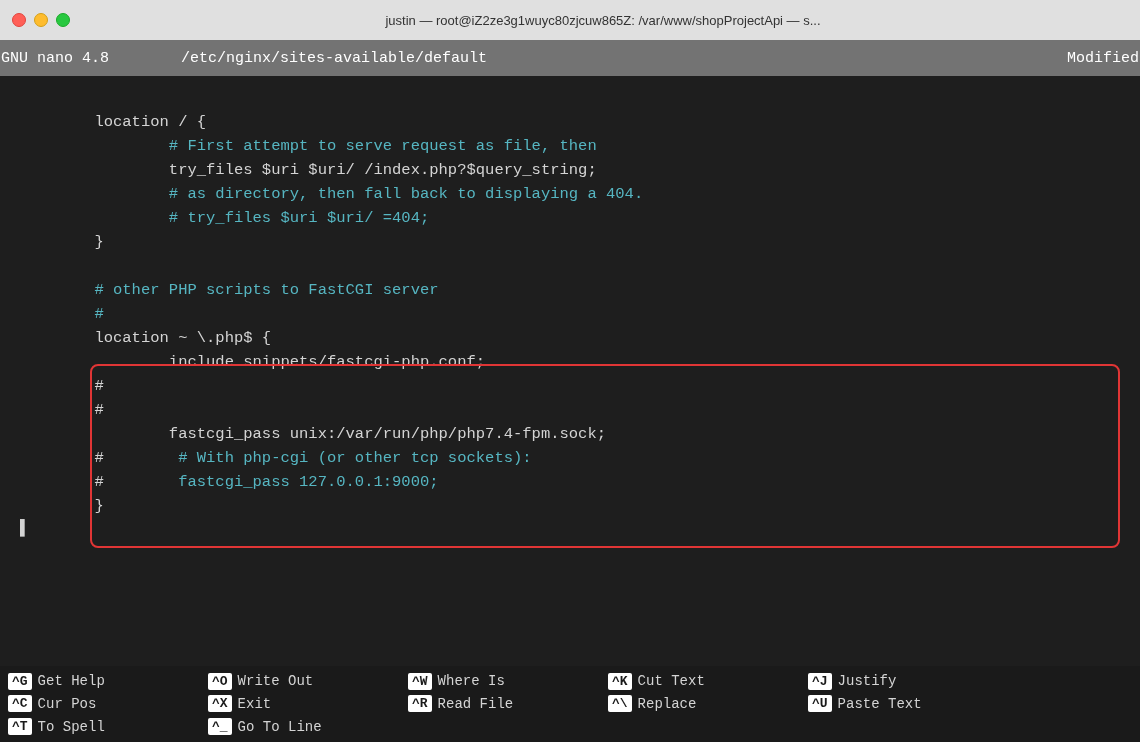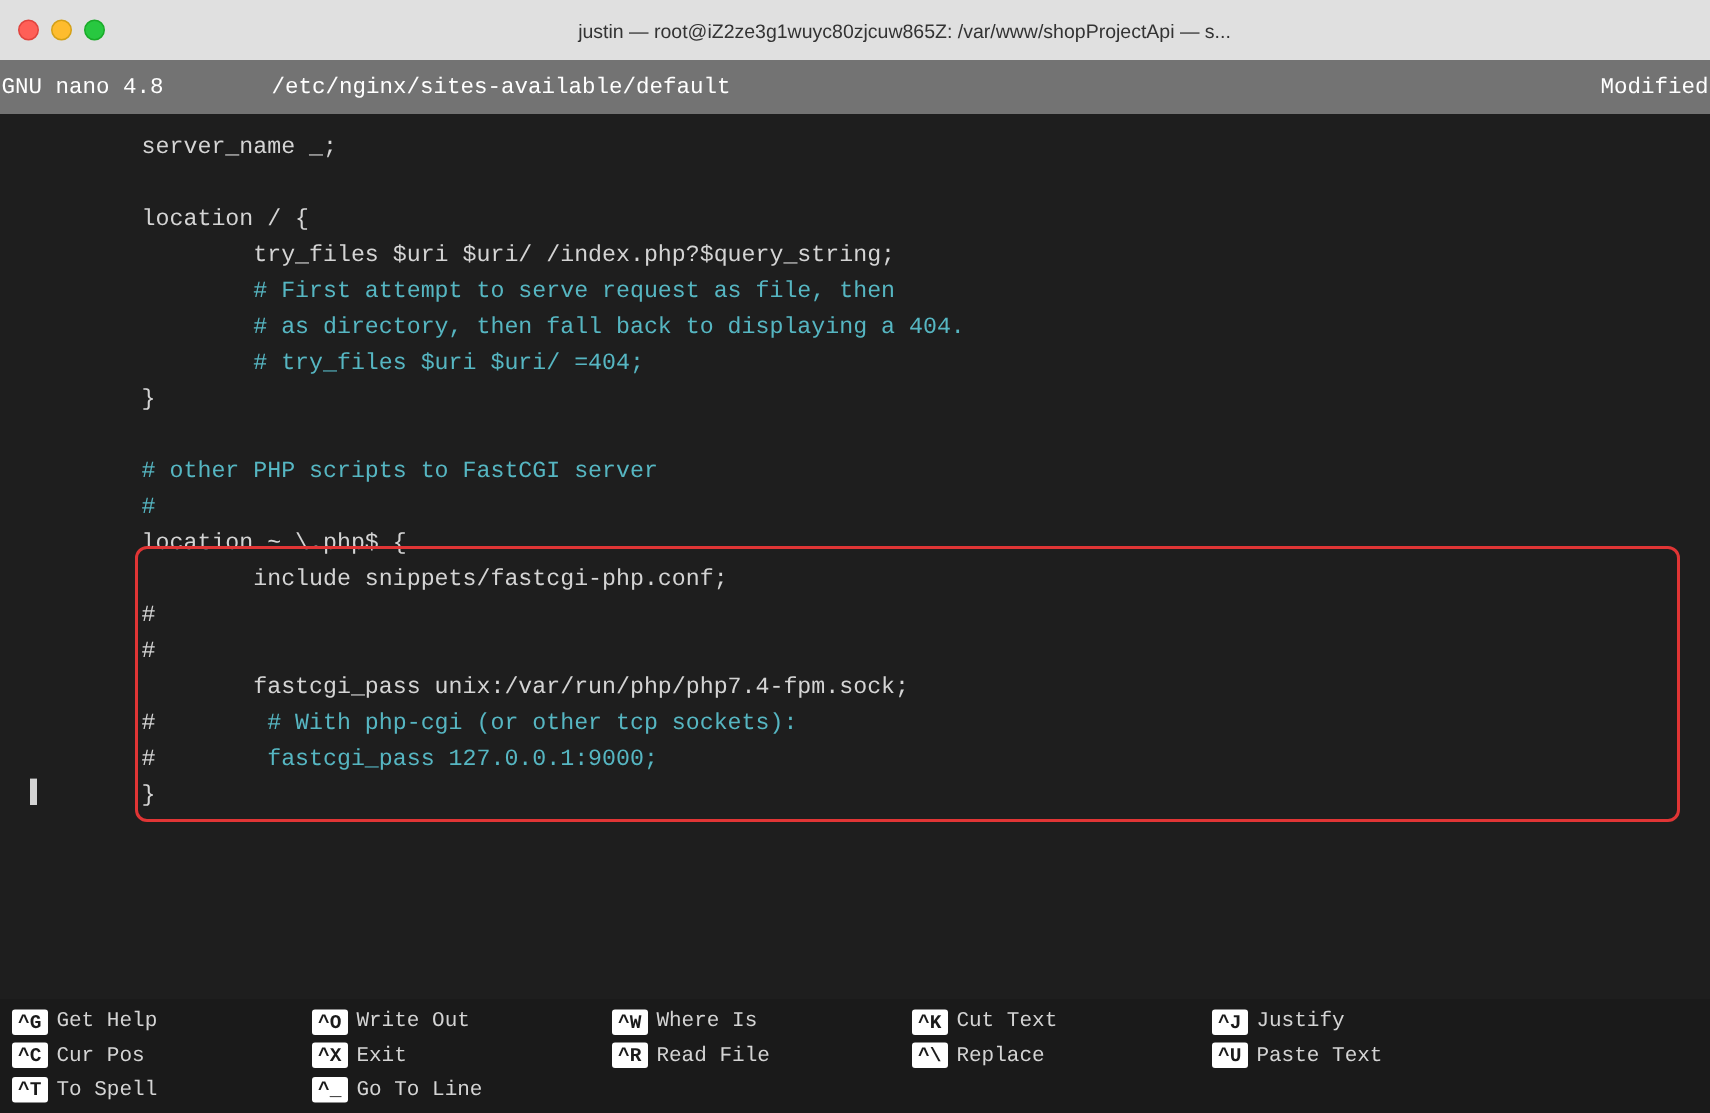--- a/index.html
+++ b/index.html
@@ -149,36 +149,33 @@
 </div>
 
 <div class="status-bar">
   <span class="status-left">GNU nano 4.8</span>
   <span class="status-center">/etc/nginx/sites-available/default</span>
   <span class="status-right">Modified</span>
 </div>
 
 <div class="editor">
 
-  <div class="line">
-    <span class="c-white">        server_name _;</span>
-  </div>
 
   <div class="line"><span class="c-white"> </span></div>
 
   <div class="line">
     <span class="c-white">        location / {</span>
   </div>
 
   <div class="line">
+    <span class="c-comment">                # First attempt to serve request as file, then</span>
+  </div>
+
+  <div class="line">
     <span class="c-white">                try_files $uri $uri/ /index.php?$query_string;</span>
-  </div>
-
-  <div class="line">
-    <span class="c-comment">                # First attempt to serve request as file, then</span>
   </div>
 
   <div class="line">
     <span class="c-comment">                # as directory, then fall back to displaying a 404.</span>
   </div>
 
   <div class="line">
     <span class="c-comment">                # try_files $uri $uri/ =404;</span>
   </div>
 

